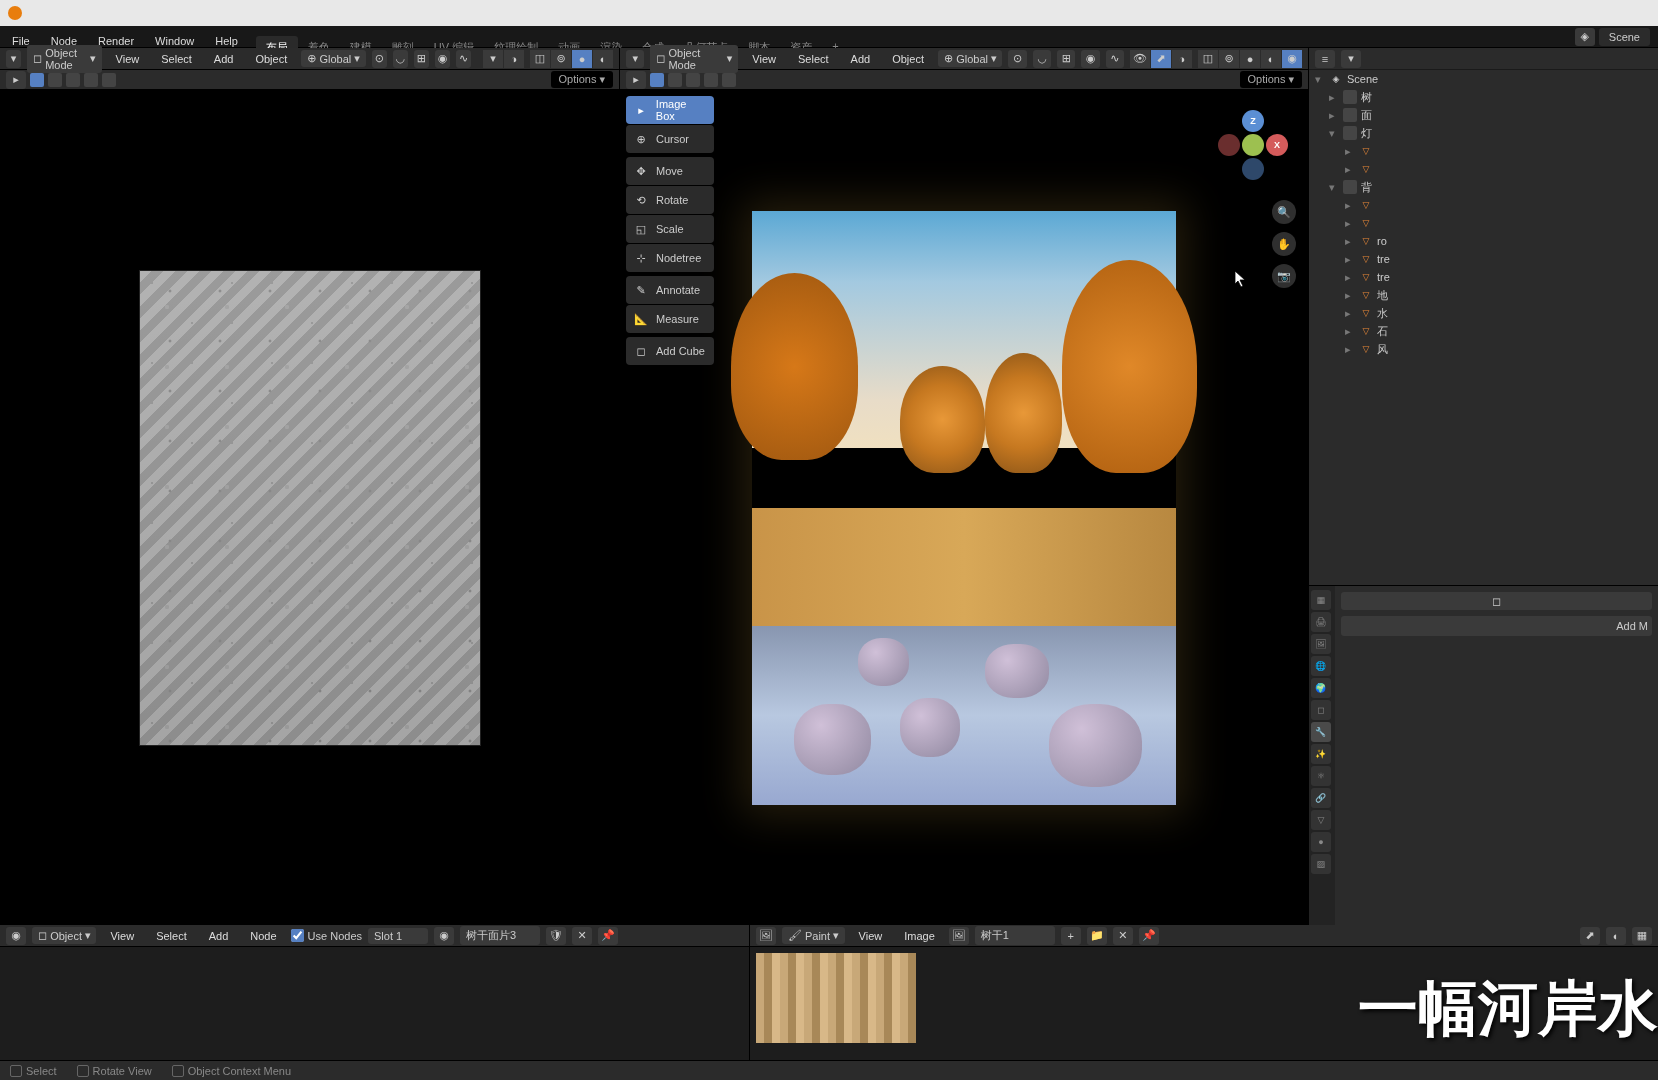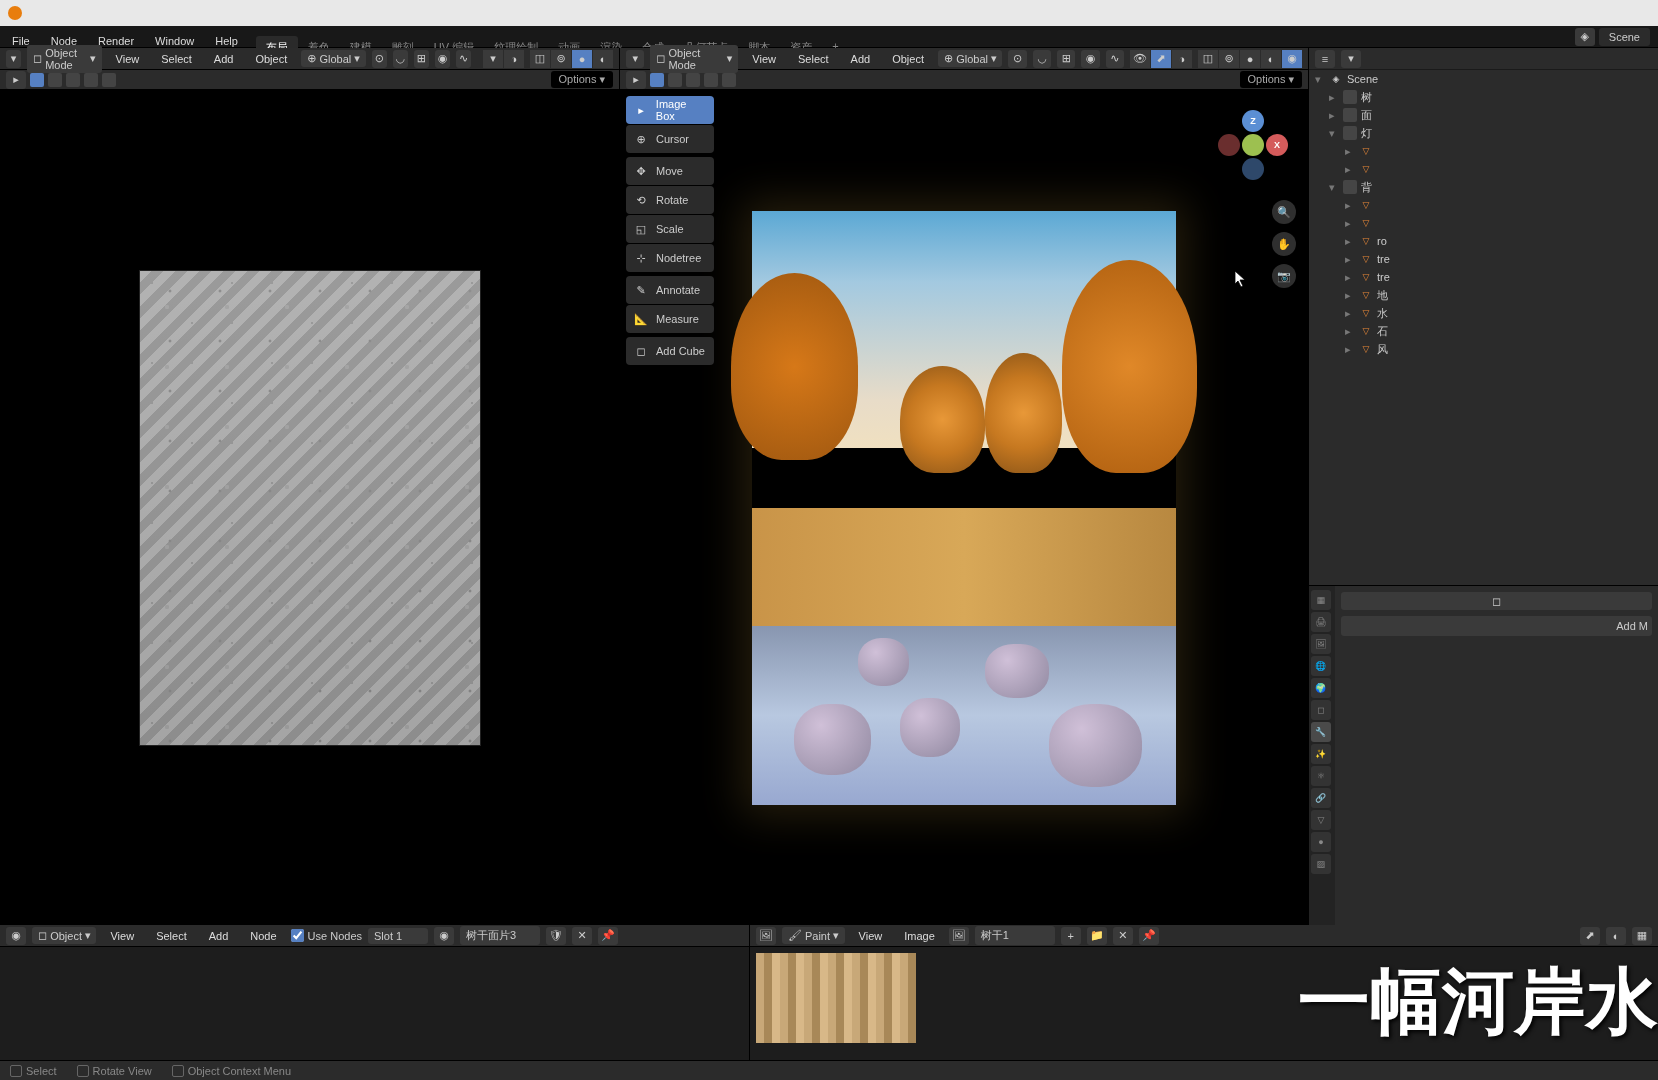--- a/index.html
+++ b/index.html
@@ -90,21 +90,21 @@
 .bot-hdr { height: 22px; background: #2b2b2b; display: flex; align-items: center; padding: 0 6px; gap: 6px; border-bottom: 1px solid #000; }
 .node-canvas { flex: 1; position: relative; background: #1a1a1a; }
 .node-tree-lbl { position: absolute; left: 20px; top: 18px; color: #888; font-size: 10px; }
 .nd { position: absolute; background: #333; border-radius: 3px; font-size: 8px; color: #ccc; padding: 2px; }
 .nd.n1 { left: 4px; top: 50px; width: 36px; height: 52px; }
 .nd.n2 { left: 70px; top: 4px; width: 90px; height: 12px; background: #5680c2; }
 .nd.n3 { left: 120px; top: 78px; width: 54px; height: 10px; background: #5680c2; }
 .nd.n4 { left: 200px; top: 78px; width: 30px; height: 10px; background: #4a6a4a; }
 .img-canvas { flex: 1; position: relative; display: flex; align-items: flex-start; justify-content: flex-start; padding: 6px; overflow: hidden; }
 .texture-preview { width: 160px; height: 90px; background: repeating-linear-gradient(90deg,#c8a878 0 8px,#a88858 8px 16px,#d8b888 16px 24px); }
-.overlay-text { position: absolute; bottom: 30px; right: 0; font-size: 72px; font-weight: 900; color: #fff; text-shadow: 2px 2px 4px #000; white-space: nowrap; pointer-events: none; z-index: 100; text-align: center; }
+.overlay-text { position: absolute; bottom: 30px; right: 0; font-size: 60px; font-weight: 900; color: #fff; text-shadow: 2px 2px 4px #000; white-space: nowrap; pointer-events: none; z-index: 100; text-align: center; }
 .statusbar { height: 20px; background: #2b2b2b; display: flex; align-items: center; padding: 0 10px; gap: 20px; border-top: 1px solid #000; color: #888; font-size: 10px; }
 .statusbar .sitem { display: flex; align-items: center; gap: 4px; }
 .sicon { width: 12px; height: 12px; border: 1px solid #666; border-radius: 2px; }
 .check { display: inline-flex; gap: 4px; align-items: center; }
 .check input { accent-color: #5680c2; }
 .cursor-ptr { position: absolute; width: 14px; height: 18px; z-index: 50; }
 svg { display: block; }
 </style>
 </head>
 <body>

